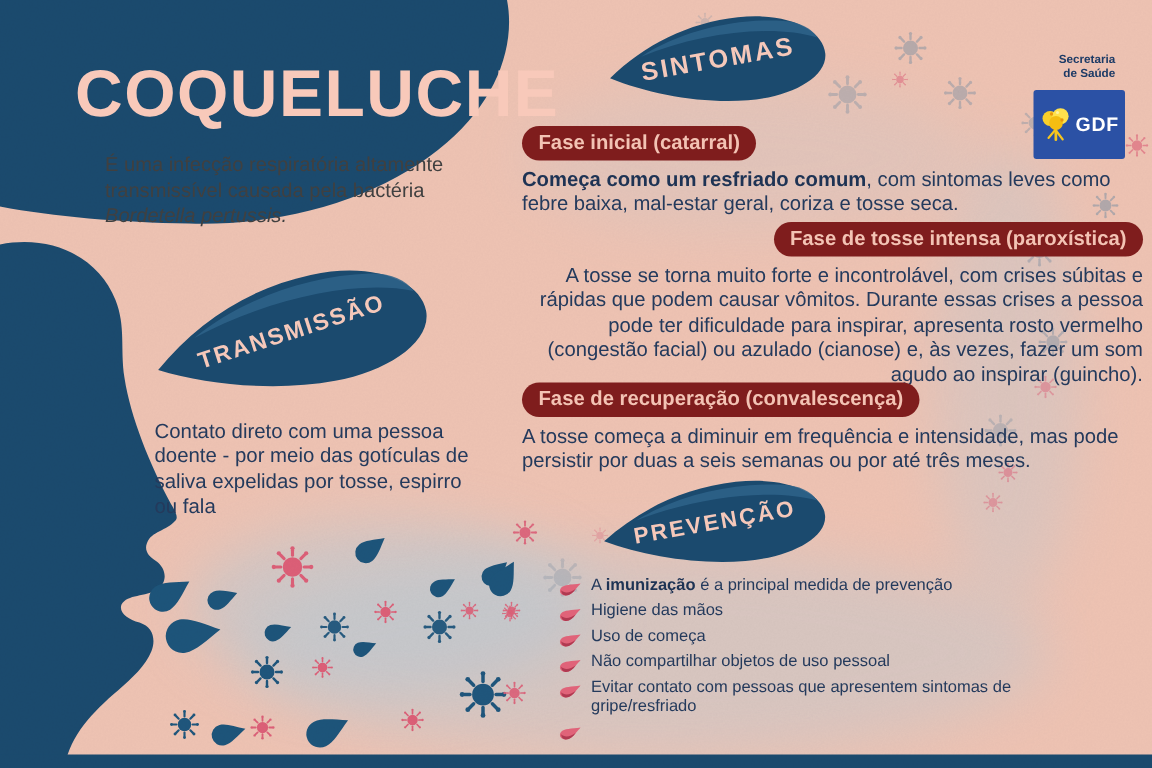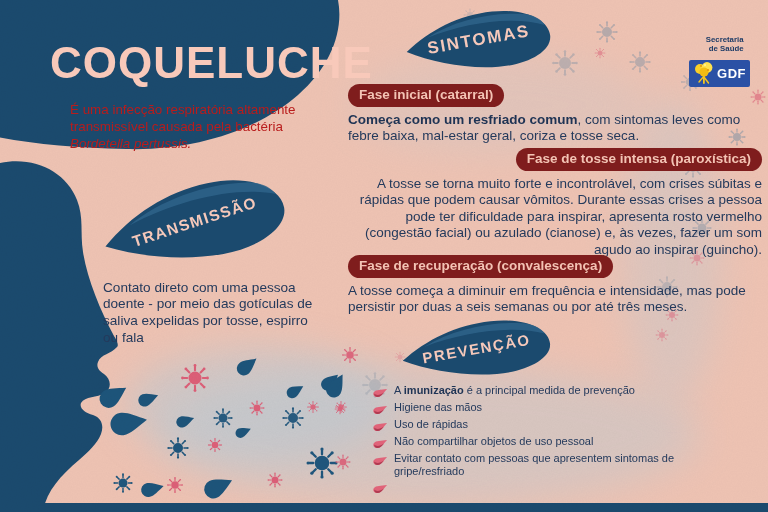--- a/index.html
+++ b/index.html
@@ -11,32 +11,32 @@
   }
   svg.bg{position:absolute;left:0;top:0;}
 
   
   .header{position:absolute;left:33px;top:24px;width:300px;color:#f8c9ba;}
   .header h1{
     margin:17px;font-size:44px;font-weight:800;letter-spacing:1px;line-height:1;
   }
   .header .sub{
     margin:9px 0 0 37px;width:262px;font-size:13.4px;font-weight:500;
-    line-height:1.26;color:#b91c1c;
+    line-height:1.26;color:#404040;
   }
   .header .sub i{font-style:italic;}
 
   
   .brand{position:absolute;right:18px;top:35px;display:flex;align-items:center;gap:6px;flex-direction:column;}
   .secretaria{
     width:48px;text-align:right;font-size:7.8px;font-weight:700;line-height:1.2;
     color:#1d3b66;
   }
   .gdf-box{
-    width:61px;height:27px;background:#2b51a5;border-radius:2px;
+    width:61px;height:46px;background:#2b51a5;border-radius:2px;
     display:flex;align-items:center;justify-content:center;gap:2px;
   }
   .gdf-box .gdf-text{color:#ffffff;font-size:13px;font-weight:800;letter-spacing:.5px;}
 
   
   .blob{position:absolute;display:flex;align-items:center;justify-content:center;}
   .blob svg.blob-shape{position:absolute;left:0;top:0;width:100%;height:100%;}
   .blob-label{
     position:relative;color:#f5c8ba;font-weight:700;white-space:nowrap;
   }
@@ -279,21 +279,21 @@
         <path d="M15,2 C9,3 4,2.5 2,5 C0.2,7.3 2,10 5,10 C8,10 10,8 12,5.5 C13.2,4 14.4,3 15,2 Z" fill="#e06379"></path>
         <path d="M2.2,6.5 C2,8.5 3.5,10 5.5,10 C8,10 10,8 12,5.5 C8,8.5 4,8.6 2.2,6.5 Z" fill="#b03a51"></path>
       </svg>
       <span class="li-text">Higiene das mãos</span>
     </li>
     <li>
       <svg class="bullet" width="16" height="12" viewBox="0 0 16 12">
         <path d="M15,2 C9,3 4,2.5 2,5 C0.2,7.3 2,10 5,10 C8,10 10,8 12,5.5 C13.2,4 14.4,3 15,2 Z" fill="#e06379"></path>
         <path d="M2.2,6.5 C2,8.5 3.5,10 5.5,10 C8,10 10,8 12,5.5 C8,8.5 4,8.6 2.2,6.5 Z" fill="#b03a51"></path>
       </svg>
-      <span class="li-text">Uso de rápidas</span>
+      <span class="li-text">Uso de começa</span>
     </li>
     <li>
       <svg class="bullet" width="16" height="12" viewBox="0 0 16 12">
         <path d="M15,2 C9,3 4,2.5 2,5 C0.2,7.3 2,10 5,10 C8,10 10,8 12,5.5 C13.2,4 14.4,3 15,2 Z" fill="#e06379"></path>
         <path d="M2.2,6.5 C2,8.5 3.5,10 5.5,10 C8,10 10,8 12,5.5 C8,8.5 4,8.6 2.2,6.5 Z" fill="#b03a51"></path>
       </svg>
       <span class="li-text">Não compartilhar objetos de uso pessoal</span>
     </li>
     <li>
       <svg class="bullet" width="16" height="12" viewBox="0 0 16 12">

